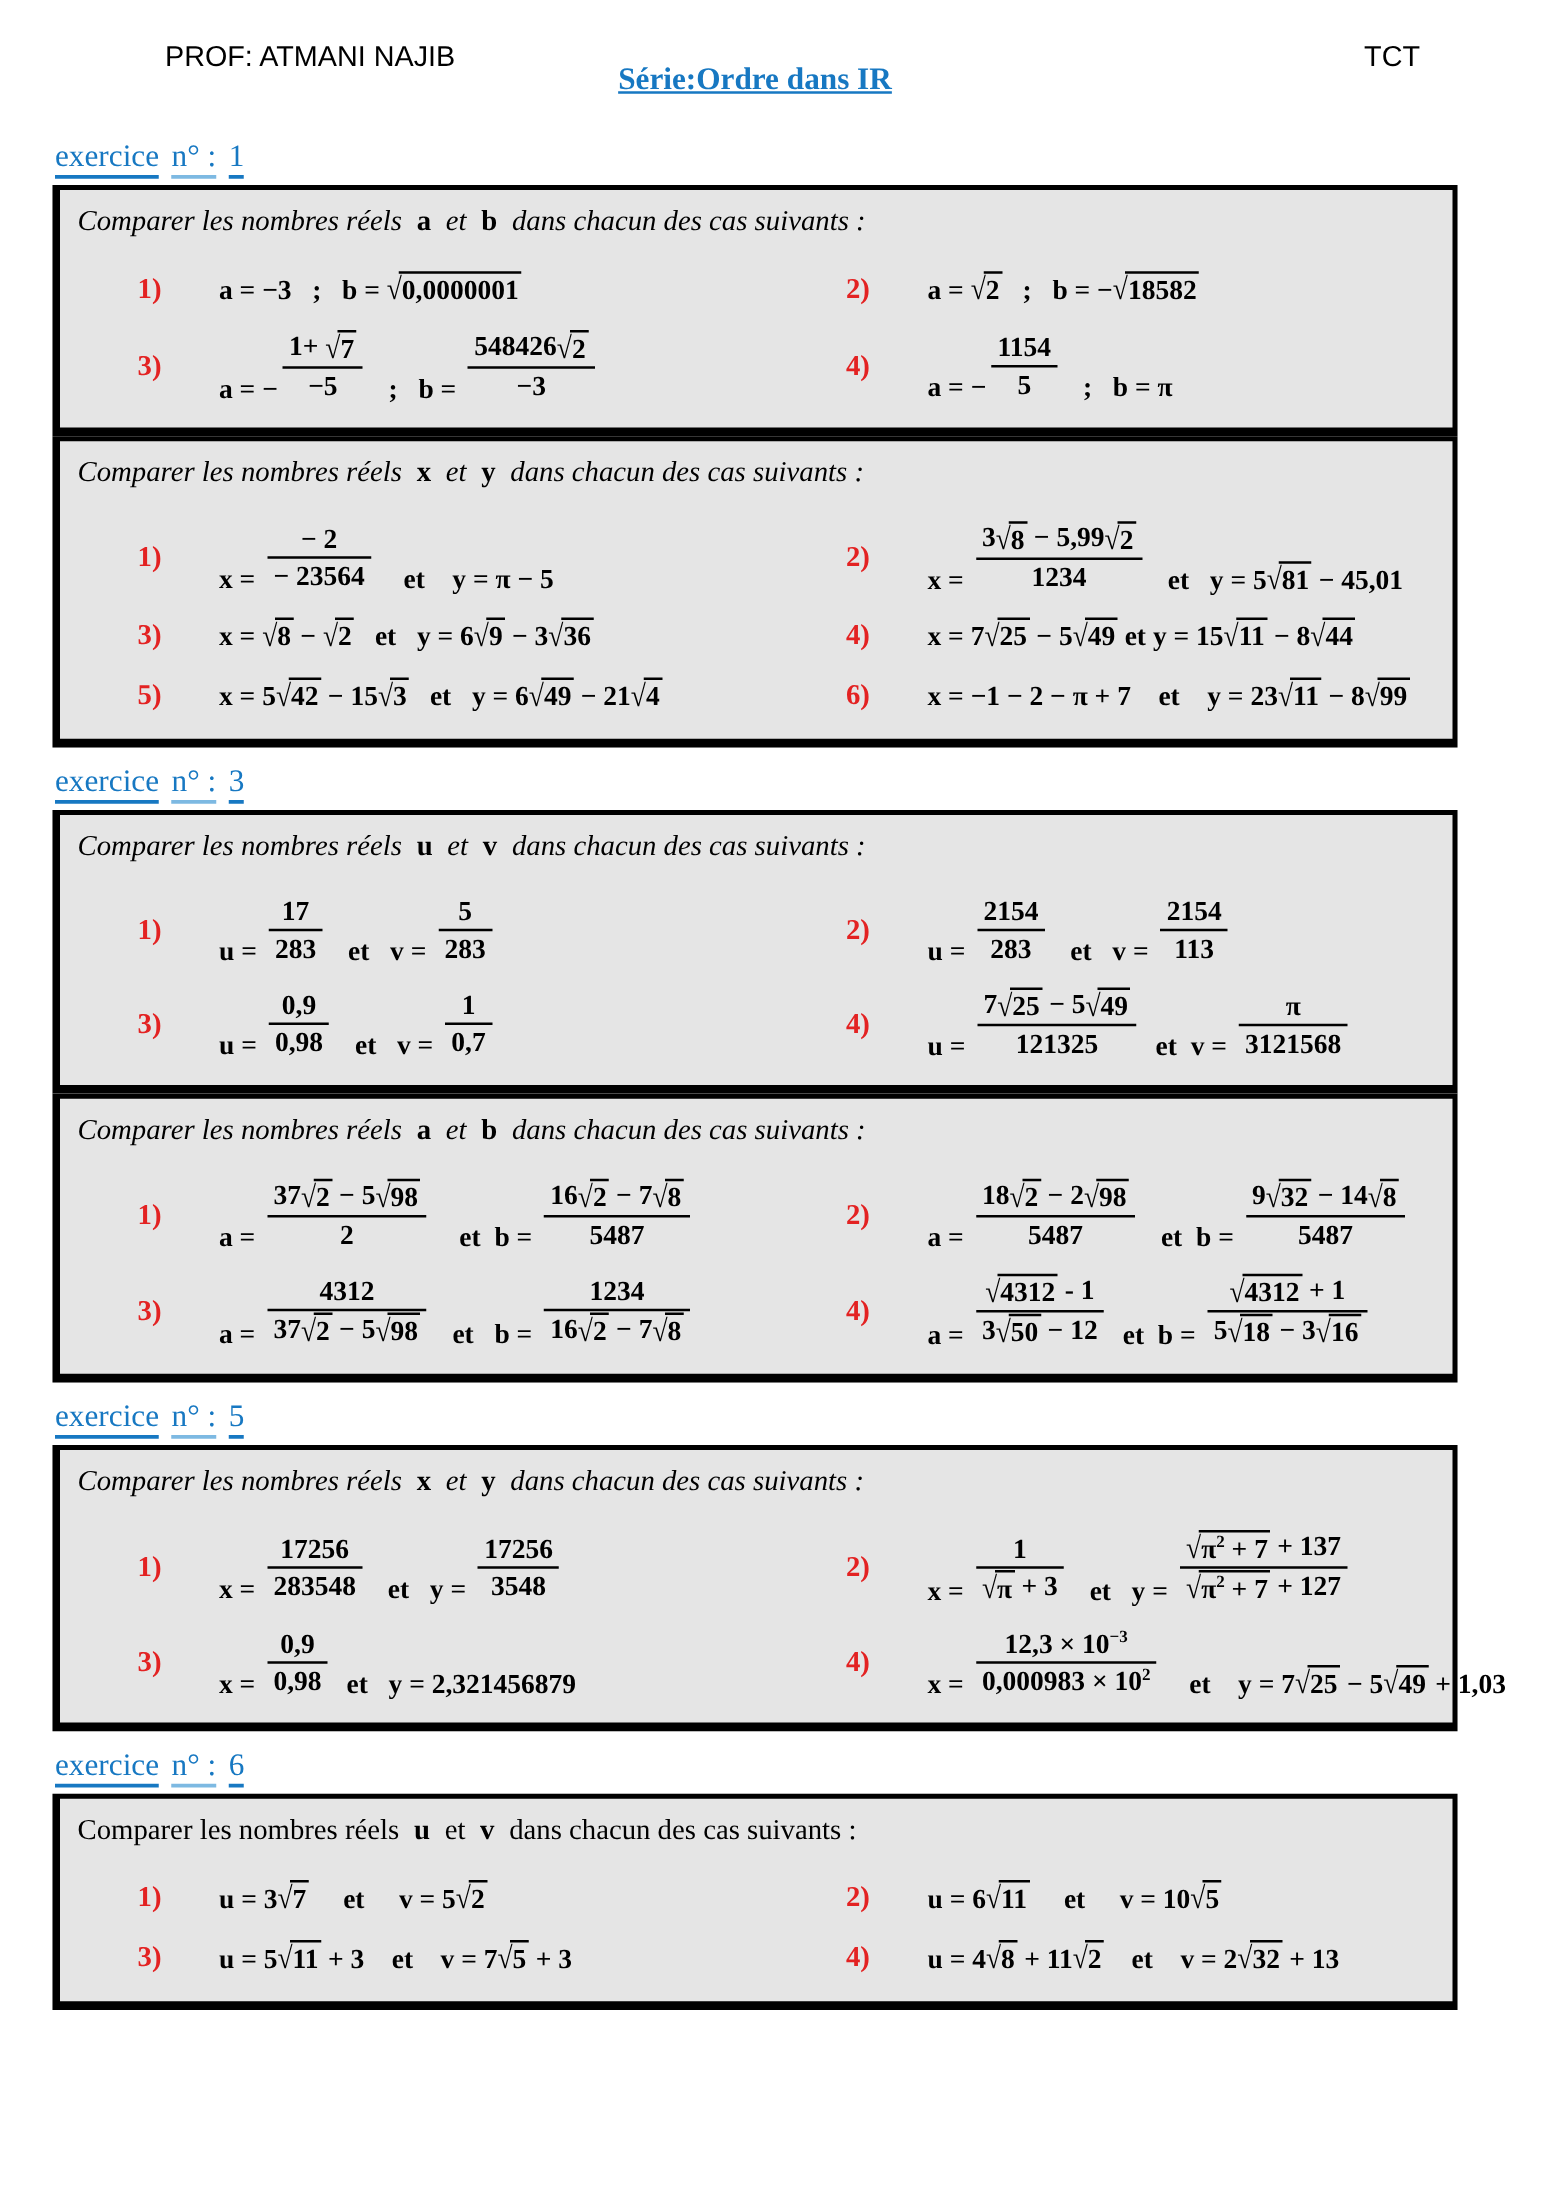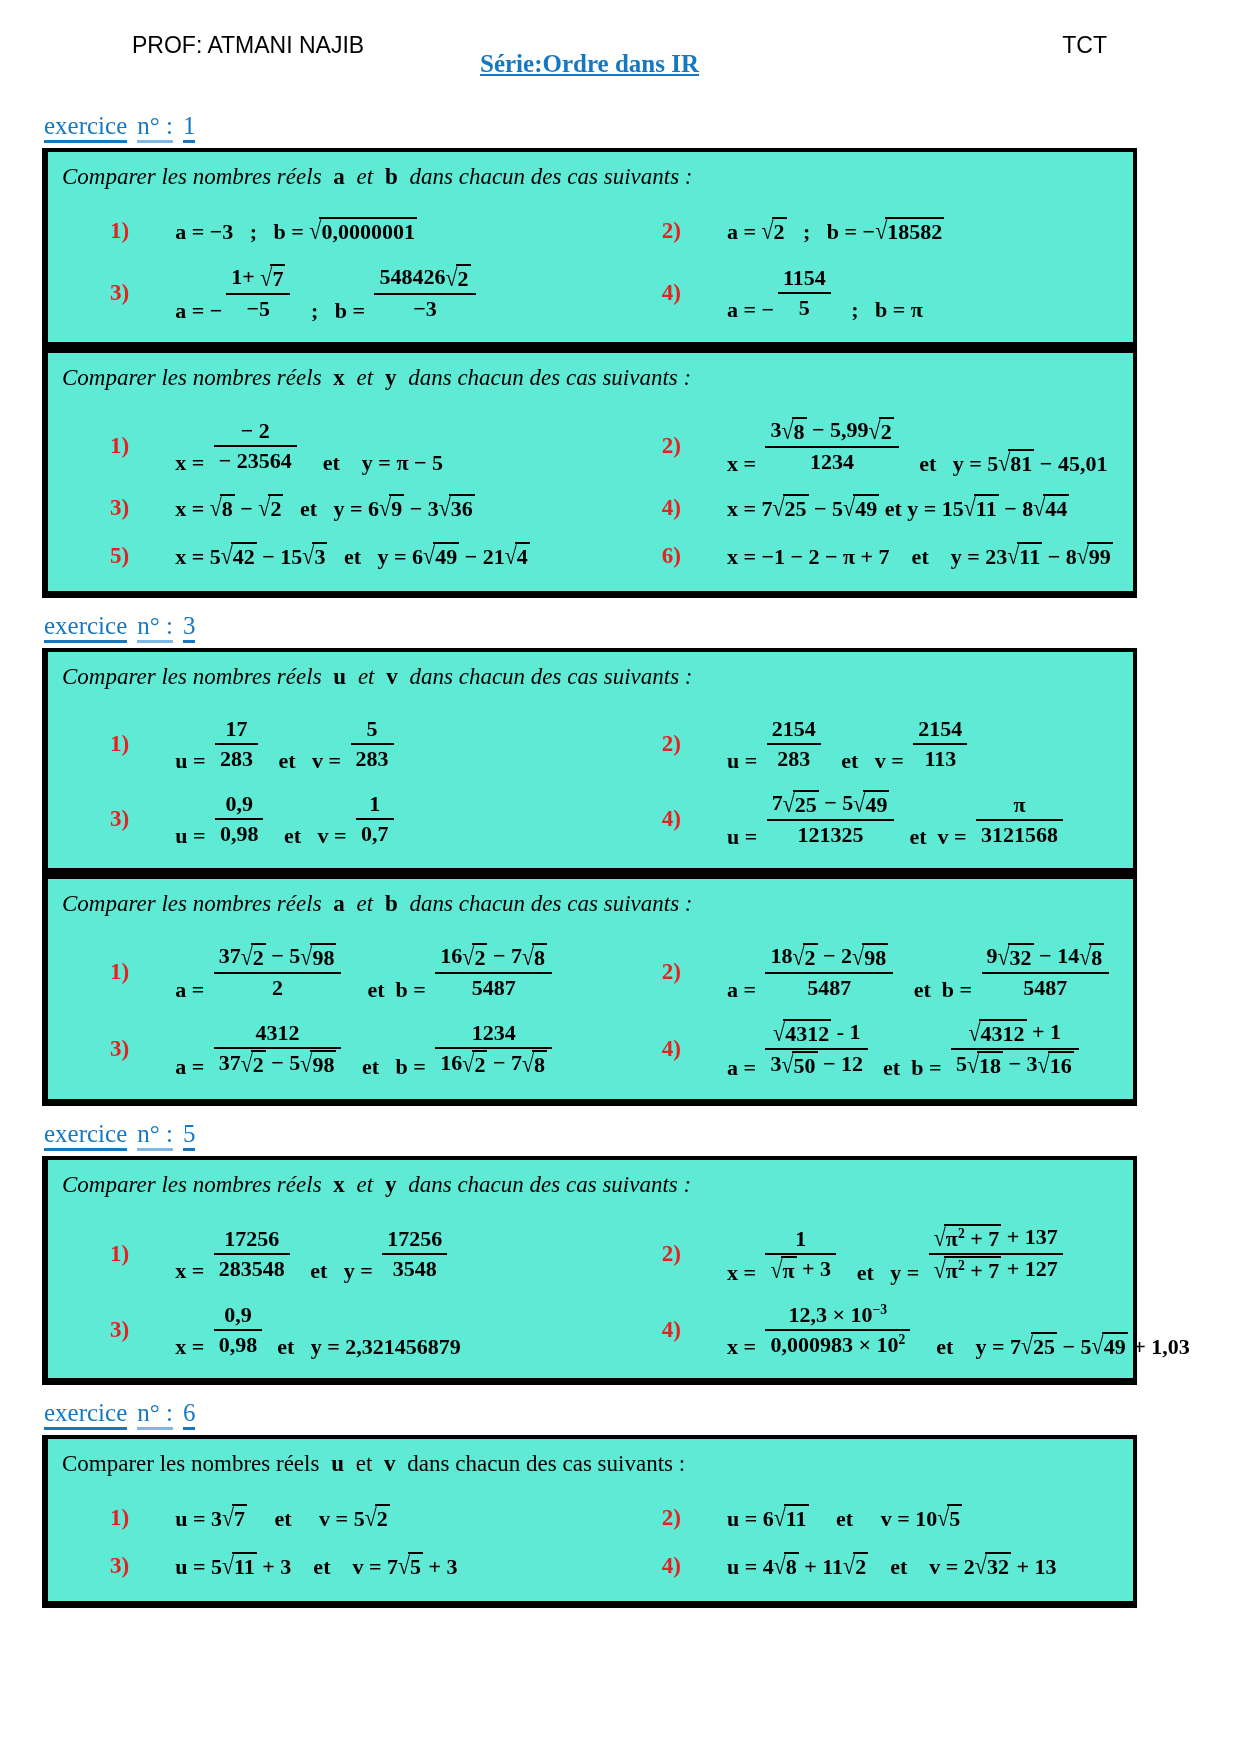--- a/index.html
+++ b/index.html
@@ -4,21 +4,21 @@
 <style>
   html,body{margin:0;padding:0;background:#ffffff;}
   .page{
     position:relative;
     width:1240px;height:1754px;
     background:#ffffff;
     overflow:hidden;
     font-family:"Liberation Serif","DejaVu Serif",serif;
     color:#000;
   }
-  .content{padding:28px 103px 0 42px;}
+  .content{padding:28px 74px 0 42px;}
   
   .header{position:relative;height:70px;}
   .prof{
     position:absolute;left:90px;top:4px;
     font-family:"Liberation Sans","DejaVu Sans",sans-serif;
     font-size:23px;color:#000;
   }
   .series-title{
     position:absolute;left:50%;top:22px;transform:translateX(-50%);
     font-size:25px;font-weight:bold;color:var(--blue);
@@ -40,21 +40,21 @@
     border-bottom:3px solid var(--blue);
     padding-bottom:1px;
   }
   .ex-label .lbl-no{margin-left:10px;border-bottom-color:#7db9e2;}
   .ex-label .lbl-num{margin-left:10px;}
   
   .ex-box{
     border:4px solid #000;
     border-left-width:6px;border-bottom-width:7px;
     padding:8px 10px 14px 14px;
-    background:#5eead4;
+    background:#e5e5e5;
   }
   .intro{
     margin:4px 0 10px 0;
     font-size:23px;font-style:italic;
   }
   .intro .i-var{font-style:normal;font-weight:bold;margin:0 6px;}
   .ex-box.plain-intro .intro{font-style:normal;}
   
   .items{
     display:grid;

